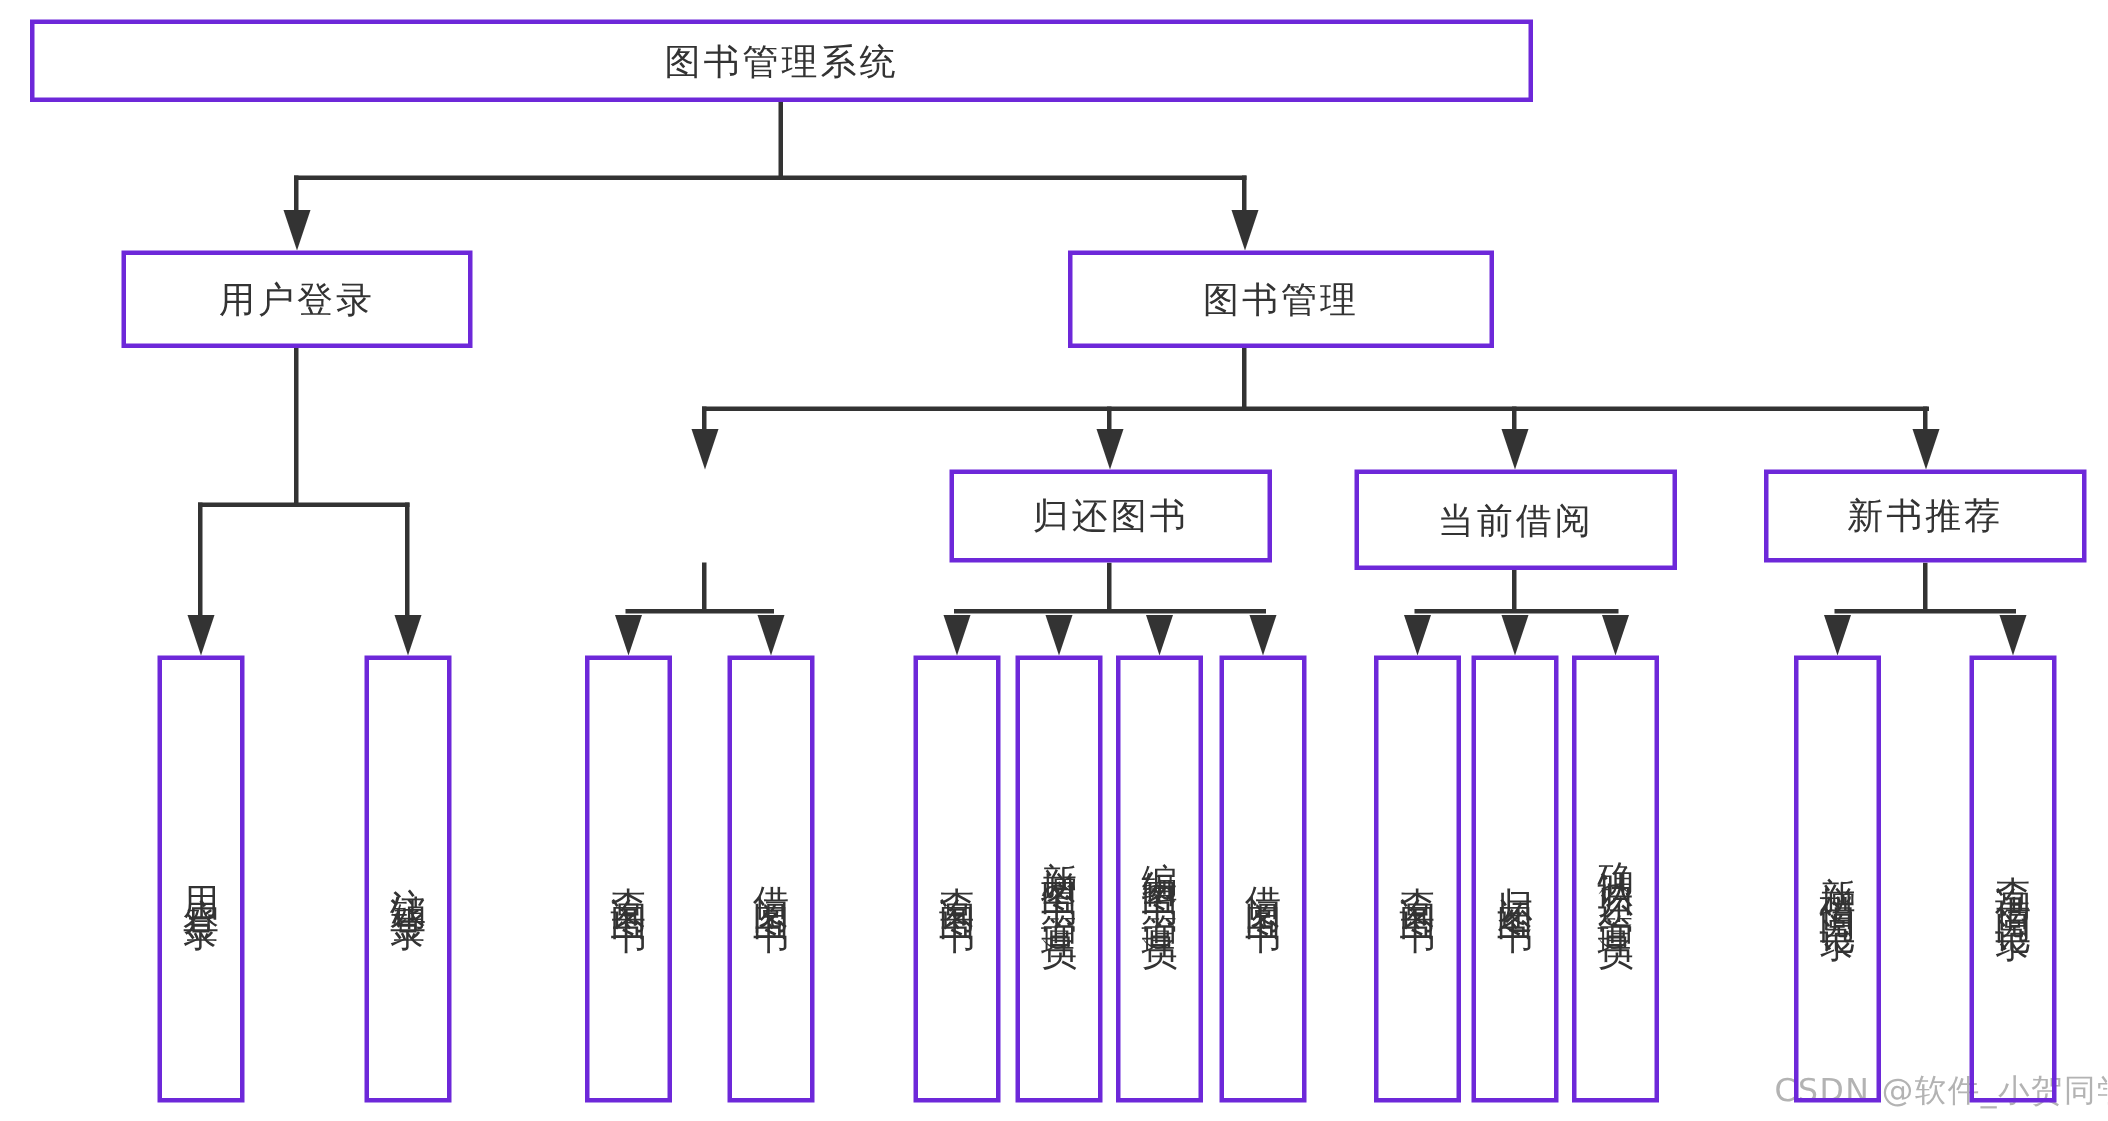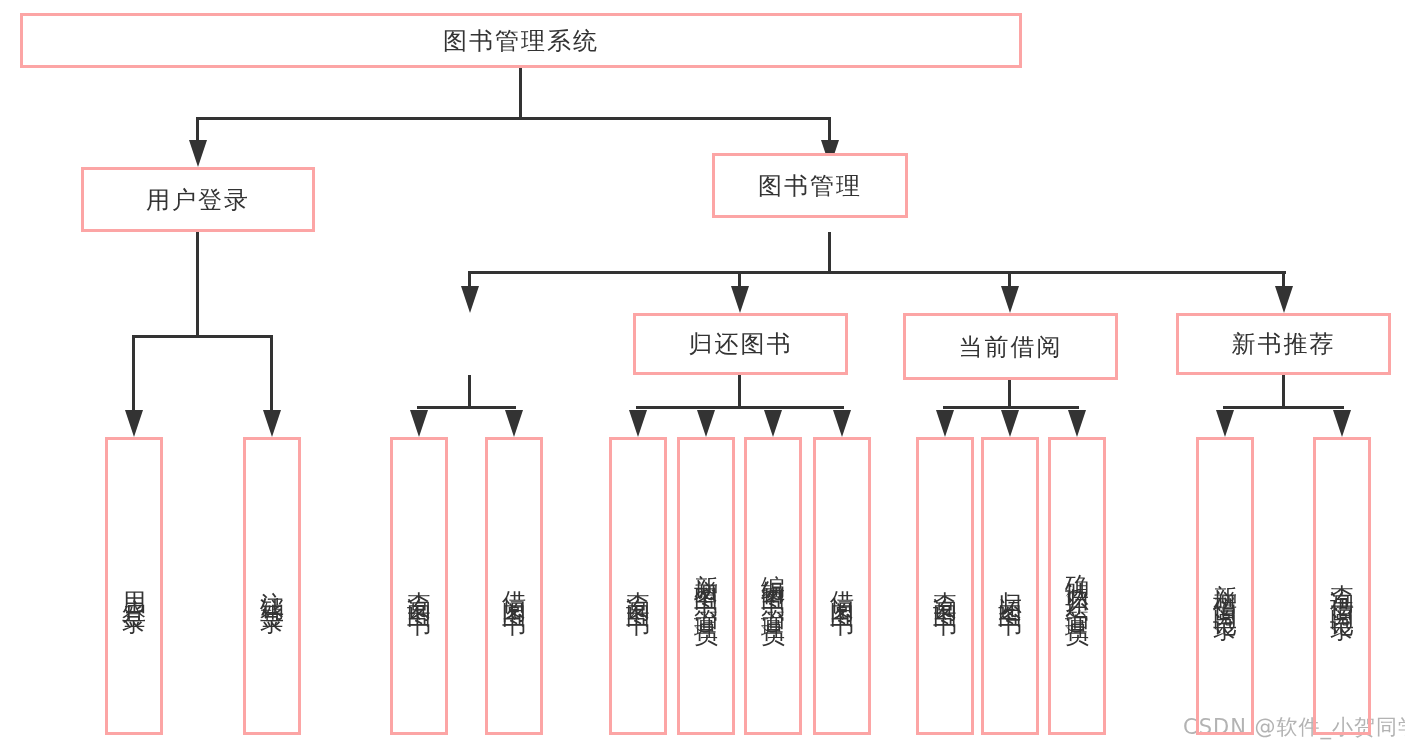--- a/index.html
+++ b/index.html
@@ -7,21 +7,21 @@
     position: relative;
     width: 1405px;
     height: 747px;
     background: #ffffff;
     font-family: "DejaVu Sans", "Liberation Sans", sans-serif;
     overflow: hidden;
   }
   .box {
     position: absolute;
     box-sizing: border-box;
-    border: 3px solid #fca5a5;
+    border: 3px solid #6d28d9;
     background: transparent;
     display: flex;
     align-items: center;
     justify-content: center;
     color: #333333;
     z-index: 2;
   }
   .hbox {
     font-size: 24px;
     letter-spacing: 2px;
@@ -74,21 +74,21 @@
   <div class="line" style="left:519px; top:68px; width:3px; height:50px;"></div>
   <div class="line" style="left:196px; top:117px; width:635px; height:3px;"></div>
   <div class="line" style="left:196px; top:117px; width:3px; height:28px;"></div>
   <div class="line" style="left:828px; top:117px; width:3px; height:28px;"></div>
   <div class="arrow" style="left:189px; top:140px;"></div>
   <div class="arrow" style="left:821px; top:140px;"></div>
 
   <div class="box hbox" style="left:81px; top:167px; width:234px; height:65px;">
     <span>用户登录</span>
   </div>
-  <div class="box hbox" style="left:712px; top:153px; width:196px; height:65px;">
+  <div class="box hbox" style="left:712px; top:167px; width:284px; height:65px;">
     <span>图书管理</span>
   </div>
 
   <div class="line" style="left:196px; top:232px; width:3px; height:104px;"></div>
   <div class="line" style="left:132px; top:335px; width:141px; height:3px;"></div>
   <div class="line" style="left:132px; top:335px; width:3px; height:80px;"></div>
   <div class="line" style="left:270px; top:335px; width:3px; height:80px;"></div>
   <div class="arrow" style="left:125px; top:410px;"></div>
   <div class="arrow" style="left:263px; top:410px;"></div>
 

